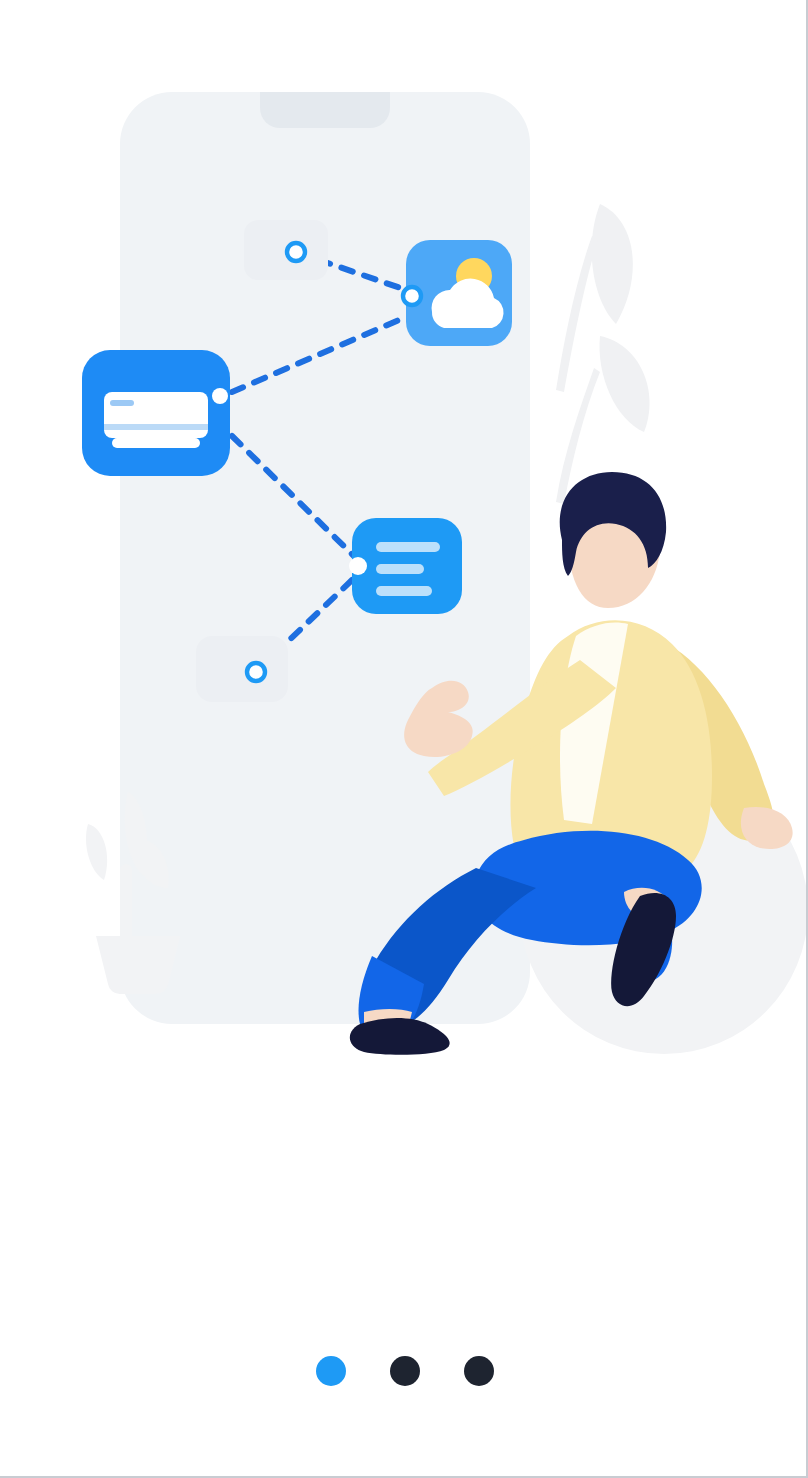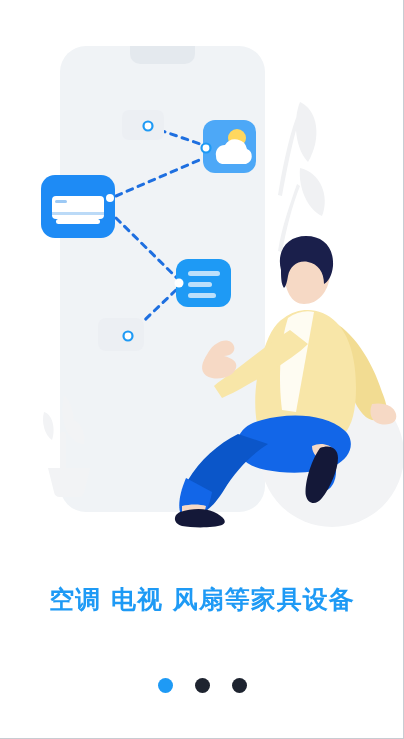--- a/index.html
+++ b/index.html
@@ -180,21 +180,20 @@
 
         <path d="M312 446 C320 442 330 444 334 450 L326 460 C318 460 312 454 312 446 Z" fill="#F6D9C5"></path>
 
         <path d="M320 448 C330 444 338 448 338 458 C338 470 330 488 322 498 C316 506 308 504 306 496 C304 486 310 462 320 448 Z" fill="#141838"></path>
 
       </g>
 
     </svg>
   </div>
 
-  <div id="caption" style="color: rgb(30, 154, 245);">空调 电视 风扇等家具设备</div>
 
   <div id="pager">
     <span class="dot active" style="background: rgb(30, 154, 245);"></span>
     <span class="dot" style="background: rgb(30, 36, 48);"></span>
     <span class="dot" style="background: rgb(30, 36, 48);"></span>
   </div>
 
 </div>
 
 </body></html>

